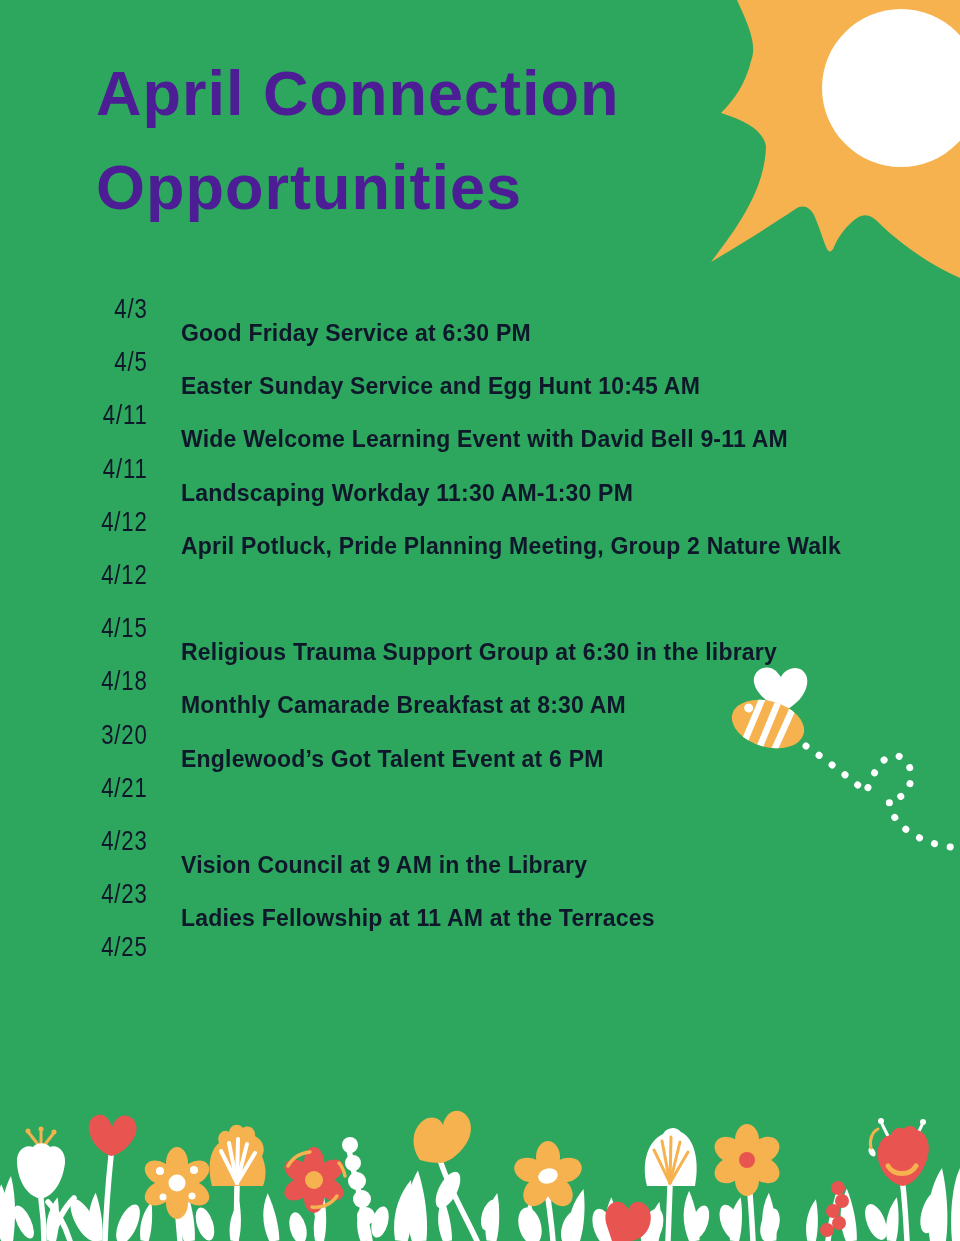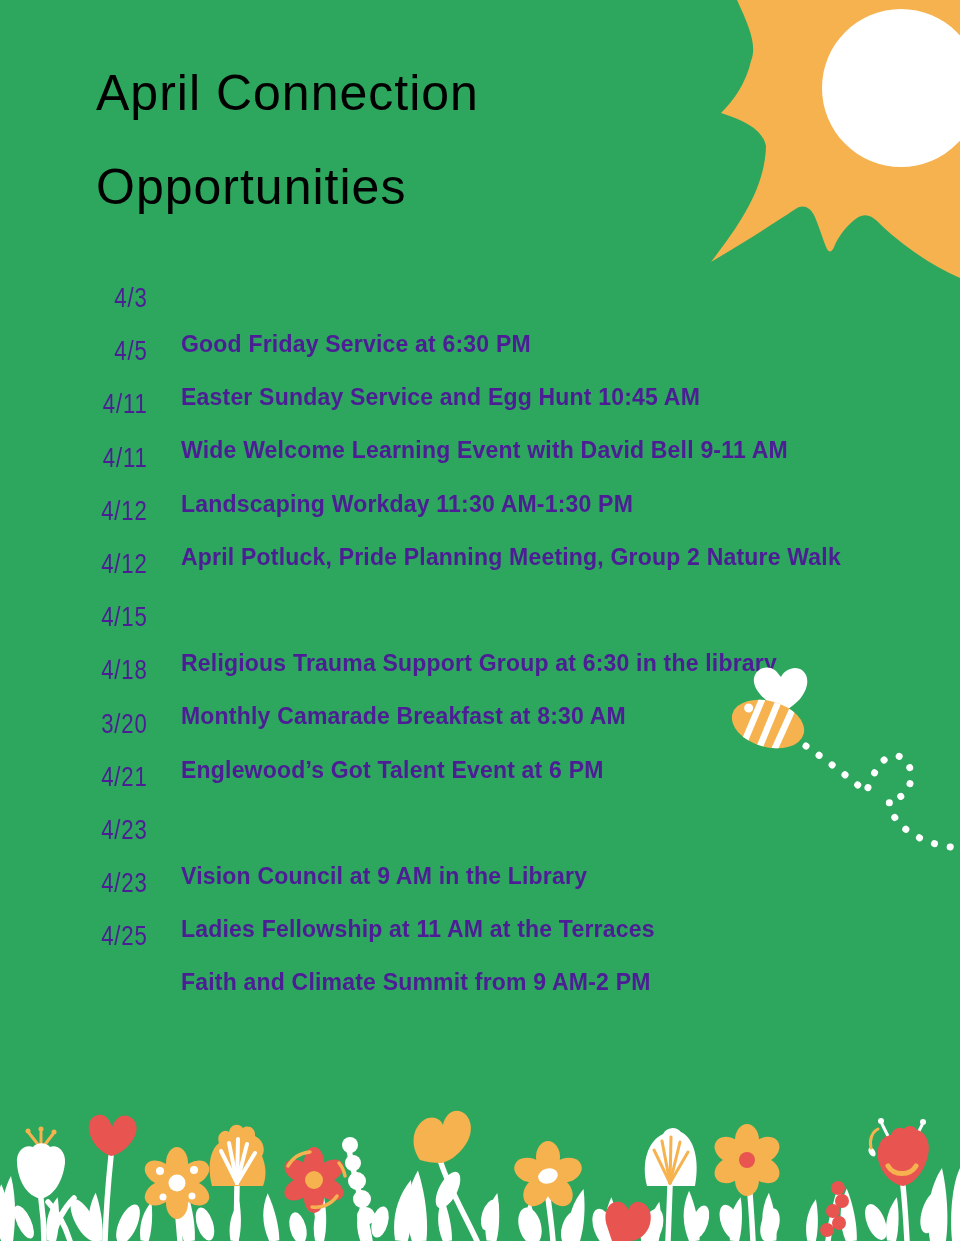--- a/index.html
+++ b/index.html
@@ -5,28 +5,28 @@
   html,body{margin:0;padding:0;}
   .page{
     position:relative;
     width:960px;height:1241px;
     background:#2DA65E;
     overflow:hidden;
     font-family:"Liberation Sans", sans-serif;
   }
   .title{
     position:absolute;left:96px;top:46px;
-    color:#000000;font-size:50px;font-weight:400;
+    color:#4c1d95;font-size:63px;font-weight:700;
     line-height:94px;letter-spacing:1px;
   }
   .events{
     position:absolute;left:0;top:283px;right:0;
   }
   .row{
-    height:53.2px;display:flex;align-items:flex-start;color:#4c1d95;
+    height:53.2px;display:flex;align-items:center;color:#0f172a;
   }
   .date{
     width:148px;text-align:right;font-size:27px;font-weight:400;flex:none;
   }
   .date span{display:inline-block;transform:scaleX(0.82);transform-origin:100% 50%;letter-spacing:1px;}
   .desc{
     padding-left:33px;font-size:23px;font-weight:700;letter-spacing:0.2px;white-space:nowrap;margin-top:48px;
   }
   .sun{position:absolute;top:0;right:0;}
   .bee{position:absolute;left:720px;top:655px;}
@@ -101,21 +101,20 @@
     <div class="row">
         <div class="date"><span>4/23</span></div>
         <div class="desc">Vision Council at 9 AM in the Library</div>
       </div>
     <div class="row">
         <div class="date"><span>4/23</span></div>
         <div class="desc">Ladies Fellowship at 11 AM at the Terraces</div>
       </div>
     <div class="row">
         <div class="date"><span>4/25</span></div>
-        <div class="desc">Faith and Climate Summit from 9 AM-2 PM</div>
       </div>
   </div>
 
   <svg class="bee" width="240" height="210" viewBox="720 655 240 210" aria-hidden="true">
 
     <path d="M 806 746 C 826 760 850 778 866 792
              C 872 779 877 762 889 757
              C 901 752 911 762 911 776
              C 911 791 900 801 891 797
              C 886 806 893 817 903 827

